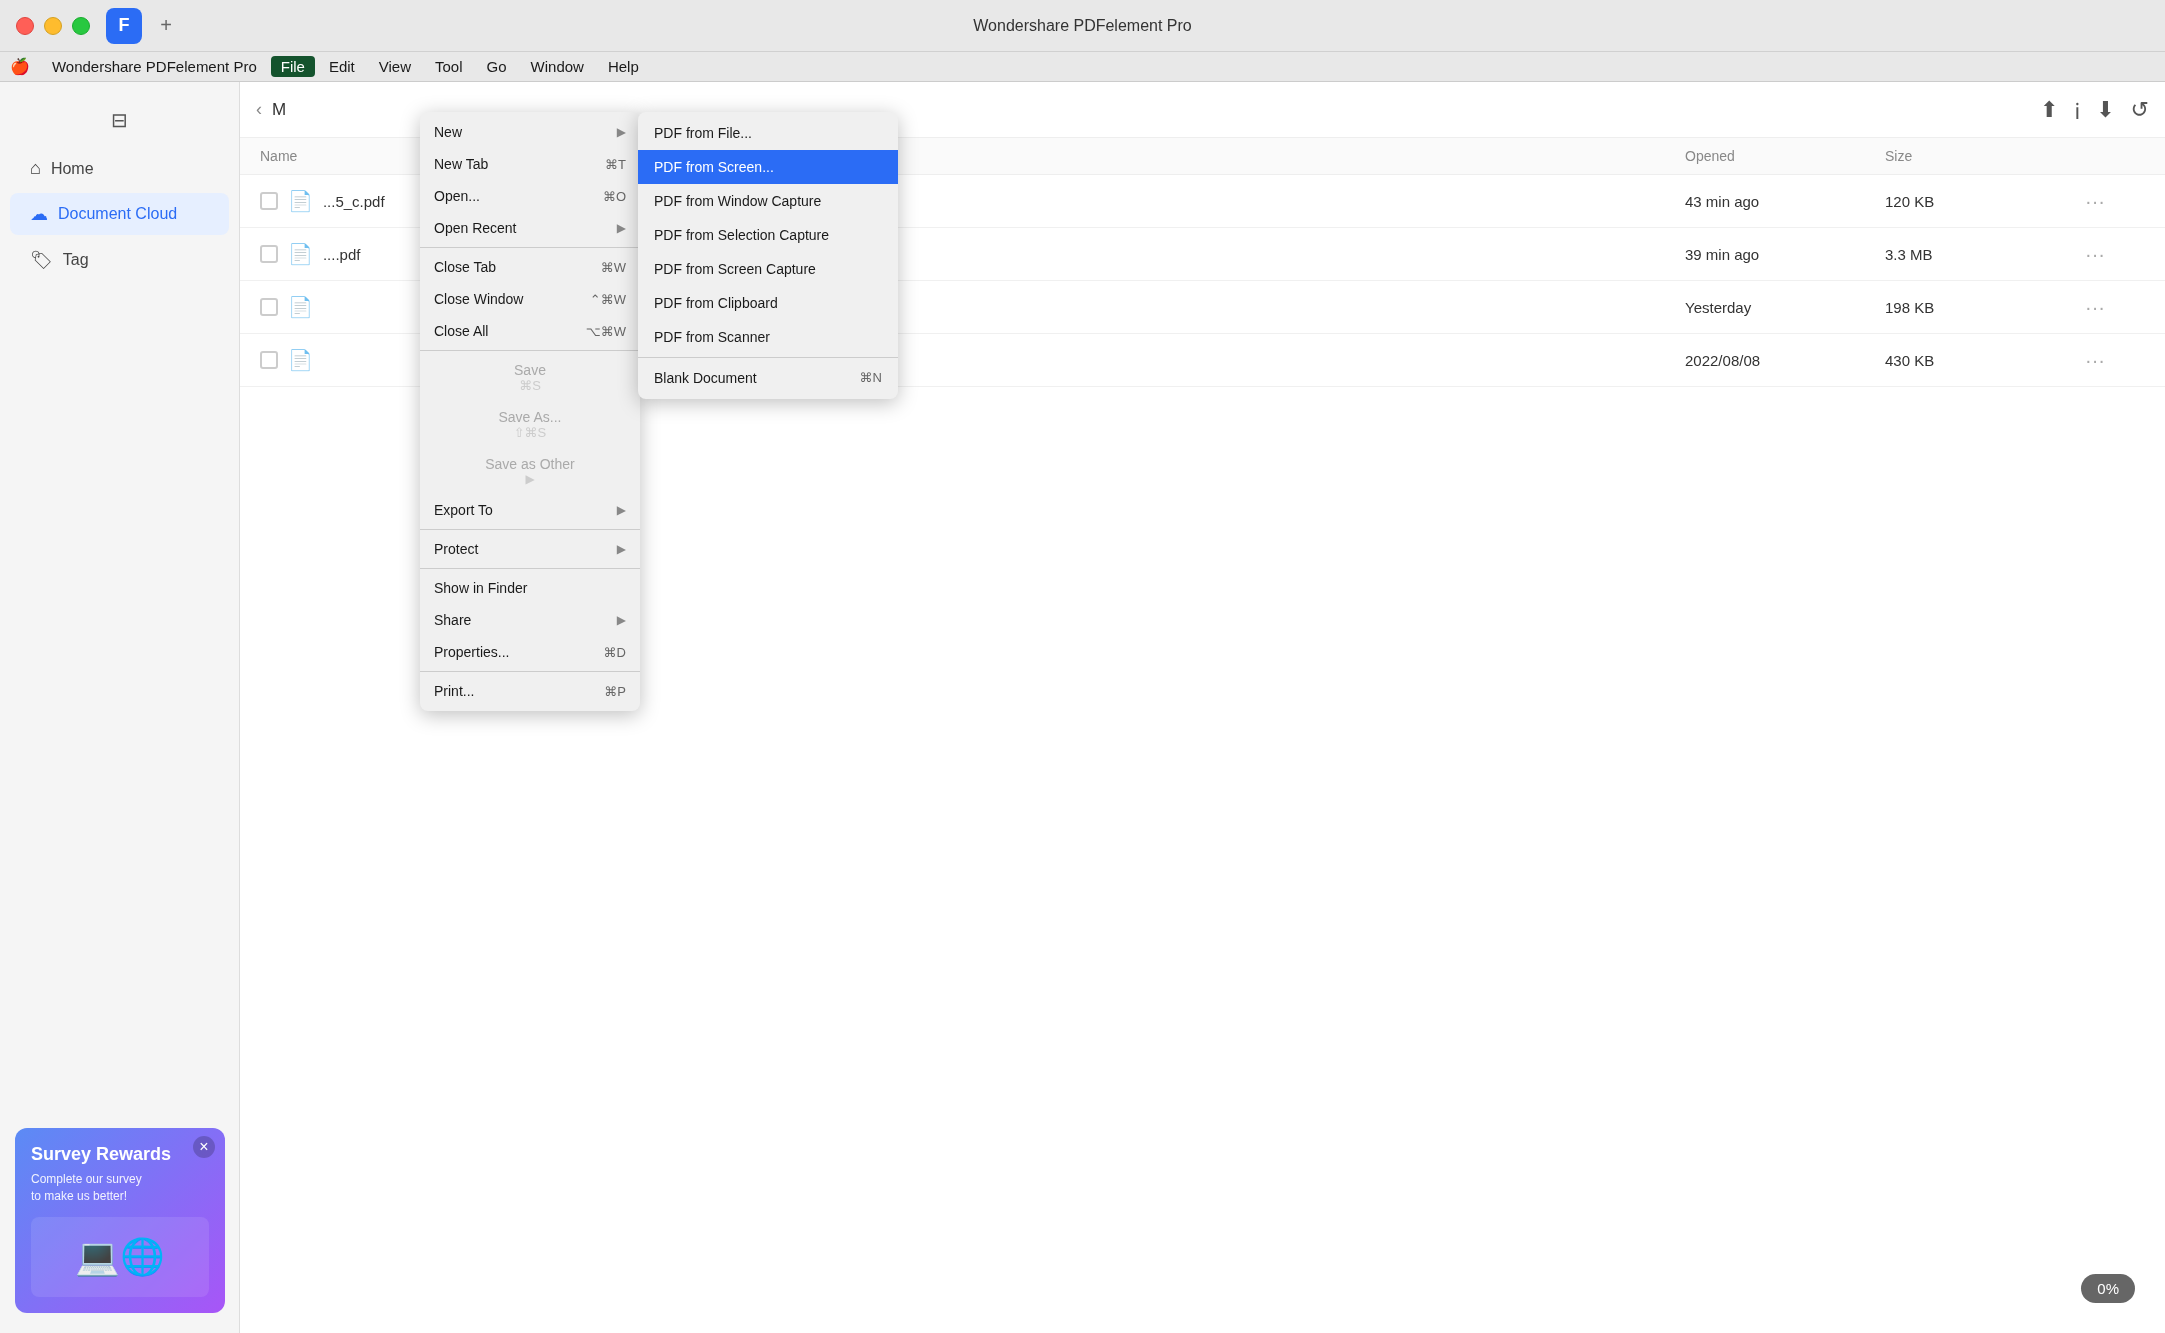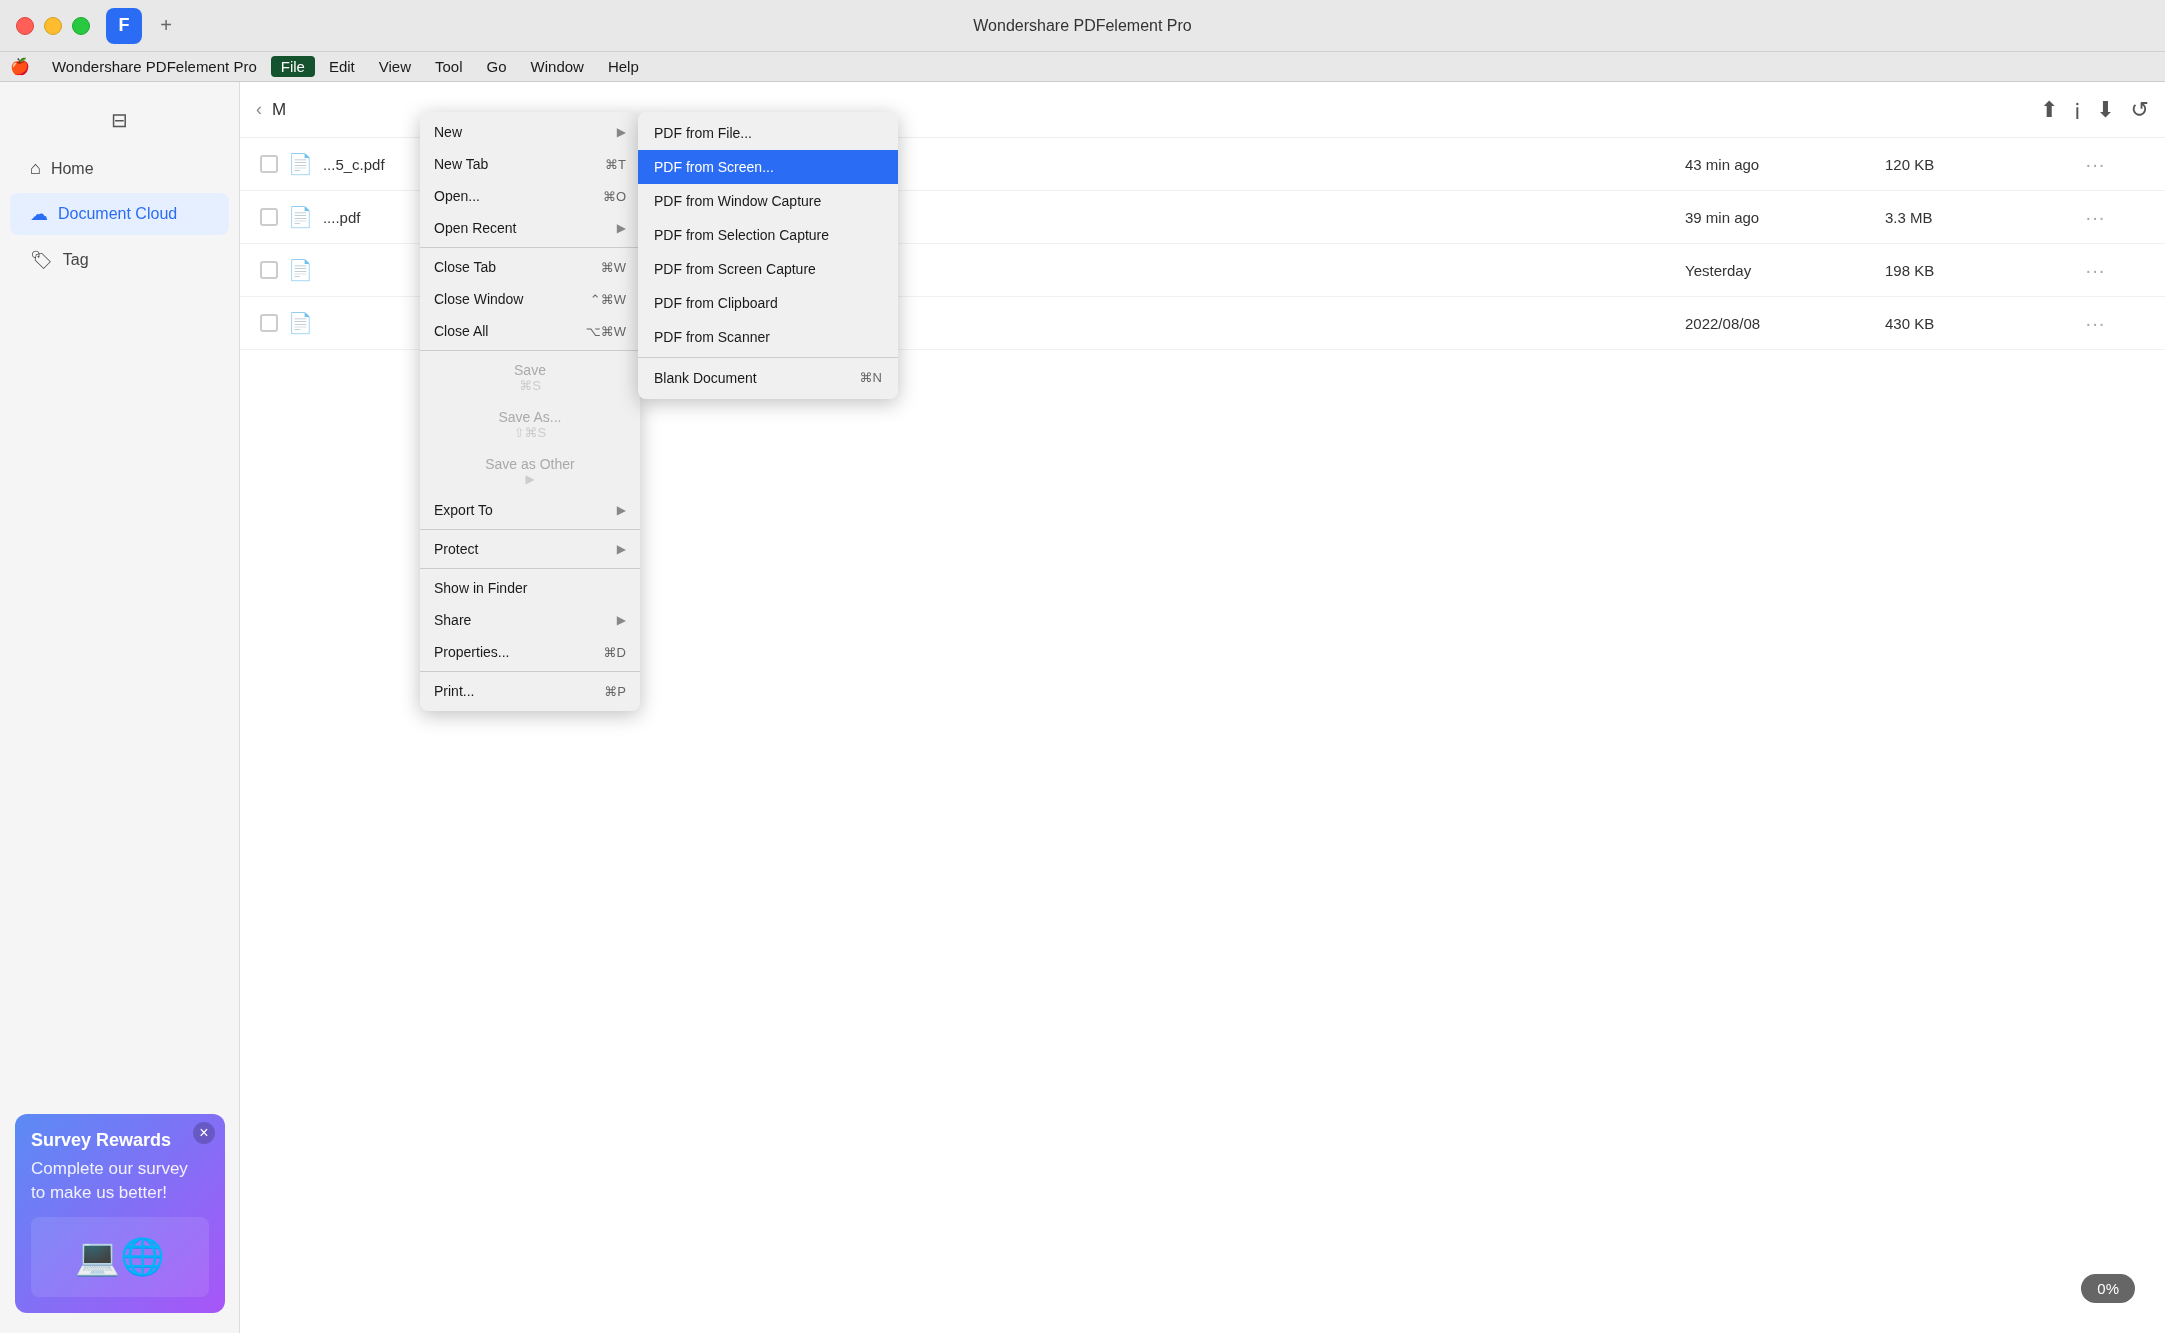--- a/index.html
+++ b/index.html
@@ -171,21 +171,21 @@
       display: flex;
       align-items: center;
       justify-content: center;
     }
     .survey-title {
       font-size: 18px;
       font-weight: bold;
       margin-bottom: 6px;
     }
     .survey-subtitle {
-      font-size: 17px;
+      font-size: 12px;
       opacity: 0.9;
       line-height: 1.4;
     }
     .survey-illustration {
       margin-top: 12px;
       height: 80px;
       background: rgba(255,255,255,0.1);
       border-radius: 8px;
       display: flex;
       align-items: center;
@@ -407,20 +407,26 @@
       <div class="back-btn">‹</div>
       <span style="font-size:17px;font-weight:500;color:#333;">M</span>
       <div class="toolbar-right">
         <div class="toolbar-icon">⬆</div>
         <div class="toolbar-icon">ℹ</div>
         <div class="toolbar-icon">⬇</div>
         <div class="toolbar-icon">↺</div>
       </div>
     </div>
 
+    <div class="file-list-header">
+      <div>Name</div>
+      <div>Opened</div>
+      <div>Size</div>
+      <div></div>
+    </div>
 
     <div class="file-row">
       <div class="file-name-cell">
         <div class="file-checkbox"></div>
         <span class="pdf-icon">📄</span>
         <span>...5_c.pdf</span>
       </div>
       <div>43 min ago</div>
       <div>120 KB</div>
       <div class="more-btn">···</div>

